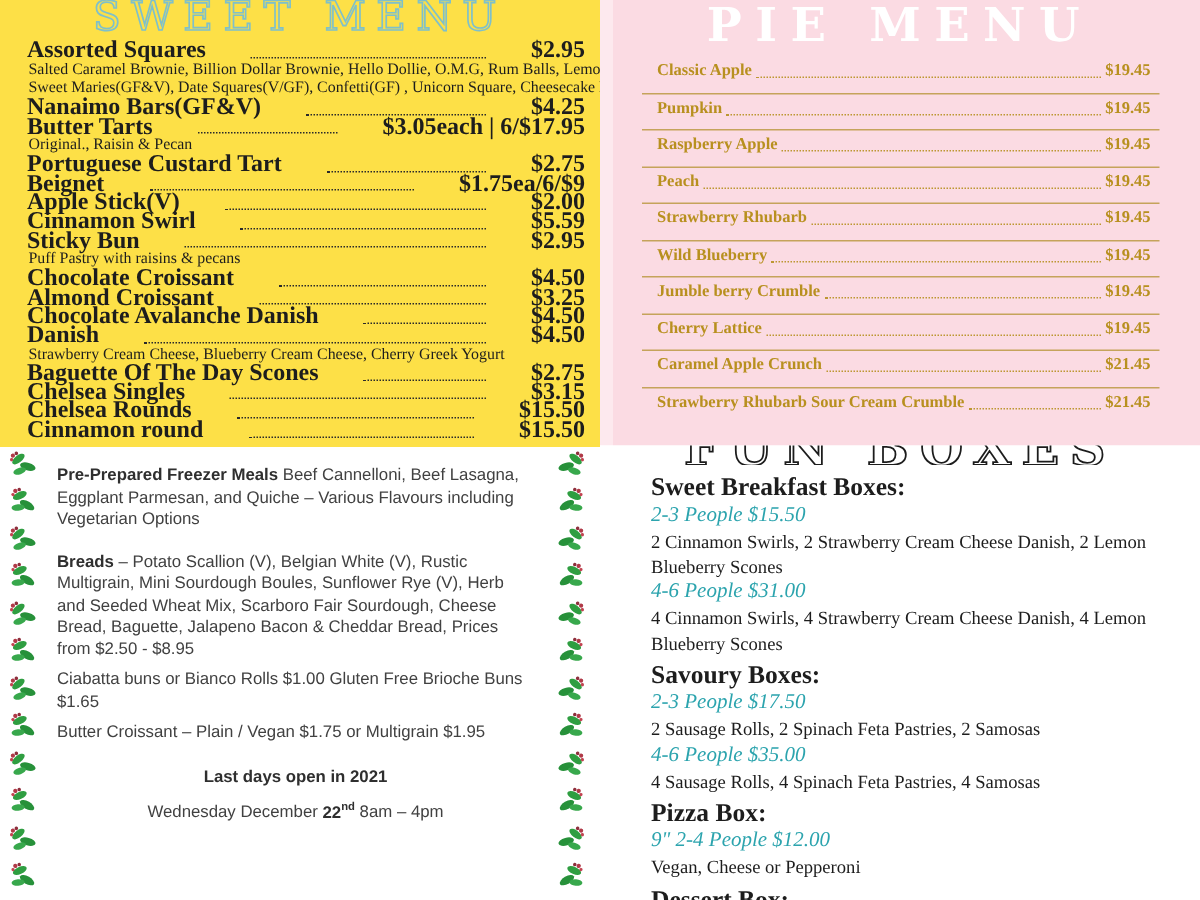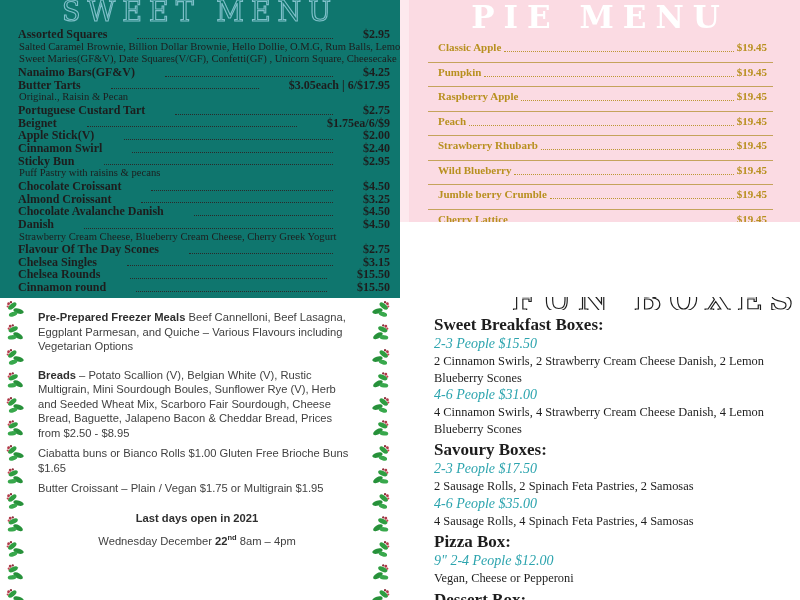--- a/index.html
+++ b/index.html
@@ -1,33 +1,33 @@
 <!DOCTYPE html>
 <html><head>
 <meta charset="utf-8">
 <style>
   * { margin:0; padding:0; box-sizing:border-box; }
   body { width:800px; height:600px; overflow:hidden; background:#fff;
          font-family:"Liberation Serif", serif; }
   .page { position:relative; width:800px; height:600px; background:#fff; }
 
   
-  .sweet { position:absolute; left:0; top:0; width:400px; height:298px; overflow:hidden; background:#0f766e; }
+  .sweet { position:absolute; left:0; top:0; width:400px; height:298px; overflow:hidden; background:#fde047; }
   .sweet-title { height:26px; overflow:hidden; margin-top:-4px; text-align:center;
     font-family:"DejaVu Serif", serif; font-size:27px; font-weight:400; letter-spacing:7px;
     color:transparent; -webkit-text-stroke:1.1px #7fc0ca; }
   .sweet-items { padding:6px 10px 0 18px; color:#1d1d1d; }
-  .s-row { display:flex; align-items:flex-end; font-size:12px; line-height:12.65px; font-weight:bold;gap:27px; }
+  .s-row { display:flex; align-items:flex-end; font-size:16px; line-height:12.65px; font-weight:bold;gap:27px; }
   .s-name { white-space:nowrap; }
   .s-dots { flex:1; margin:0 3px; border-bottom:1.6px dotted #2a2a2a; transform:translateY(-2px); }
   .s-price { white-space:nowrap; }
   .s-desc { font-size:10.6px; line-height:12.65px; font-weight:normal; padding-left:1px; white-space:nowrap; }
 
   
-  .pie { position:absolute; left:400px; top:0; width:400px; height:222px; overflow:hidden;
+  .pie { position:absolute; left:400px; top:0; width:400px; height:297px; overflow:hidden;
     background:linear-gradient(90deg,#fde9ee 0px,#fde9ee 9px,#fbdbe3 9px);
     padding-top:6px; }
   .pie-title { text-align:center; margin-top:-6px; font-family:"DejaVu Serif", serif;
     font-size:31px; font-weight:bold; letter-spacing:9px; color:#ffffff; line-height:34px; }
   .pie-sub { text-align:center; font-size:11.5px; font-weight:bold; color:#b8901f; margin-top:1px; }
   .pie-items { padding:6px 33px 0 38px; }
   .p-block { height:24.55px; position:relative; }
   .p-row { display:flex; align-items:flex-end; font-size:11px; font-weight:bold; color:#b8901f; line-height:13px; padding-top:1px; }
   .p-dots { flex:1; margin:0 3px; border-bottom:1.5px dotted #bd9732; transform:translateY(-2px); }
   .p-sep { position:absolute; left:-10px; right:-6px; bottom:2px; border-top:1px solid #c5a35b; }
@@ -44,21 +44,21 @@
   .para { margin-top:6px; }
   .para b { color:#2f2f2f;margin-top:22px; }
   .gap-lg { margin-top:14px; }
   .center { text-align:center; }
   .bold { font-weight:bold; color:#2f2f2f; }
   .mt15 { margin-top:15px; }
   sup { font-size:7.5px; vertical-align:super; }
 
   
   .fun { position:absolute; left:400px; top:297px; width:400px; height:303px; background:#fff; overflow:hidden; }
-  .fun-title-clip { height:13px; overflow:hidden; text-align:right; }
+  .fun-title-clip { height:13px; overflow:hidden; text-align:center; }
   .fun-title-clip span { display:inline-block; margin-top:-24px; font-family:"DejaVu Serif", serif;
     font-size:33px; font-weight:bold; letter-spacing:7px; color:transparent; -webkit-text-stroke:1.2px #1c1c1c; }
   .fun-lines { padding:2px 8px 0 34px; color:#1d1d1d; }
   .f-heading { font-size:17px; font-weight:bold; line-height:21px; margin-top:2px; }
   .f-people { font-size:14px; font-style:italic; line-height:18px; color:#2ca4ae; }
   .f-desc { font-size:12.4px; line-height:16.5px; }
 </style>
 </head>
 <body>
 
@@ -109,21 +109,21 @@
           <span class="s-price">$1.75ea/6/$9</span>
         </div>
         <div class="s-row">
           <span class="s-name">Apple Stick(V)</span>
           <span class="s-dots"></span>
           <span class="s-price">$2.00</span>
         </div>
         <div class="s-row">
           <span class="s-name">Cinnamon Swirl</span>
           <span class="s-dots"></span>
-          <span class="s-price">$2.40</span>
+          <span class="s-price">$5.59</span>
         </div>
         <div class="s-row">
           <span class="s-name">Sticky Bun</span>
           <span class="s-dots"></span>
           <span class="s-price">$2.95</span>
         </div>
         <div class="s-desc">Puff Pastry with raisins &amp; pecans</div>
         <div class="s-row">
           <span class="s-name">Chocolate Croissant</span>
           <span class="s-dots"></span>
@@ -139,21 +139,21 @@
           <span class="s-dots"></span>
           <span class="s-price">$4.50</span>
         </div>
         <div class="s-row">
           <span class="s-name">Danish</span>
           <span class="s-dots"></span>
           <span class="s-price">$4.50</span>
         </div>
         <div class="s-desc">Strawberry Cream Cheese, Blueberry Cream Cheese, Cherry Greek Yogurt</div>
         <div class="s-row">
-          <span class="s-name">Flavour Of The Day Scones</span>
+          <span class="s-name">Baguette Of The Day Scones</span>
           <span class="s-dots"></span>
           <span class="s-price">$2.75</span>
         </div>
         <div class="s-row">
           <span class="s-name">Chelsea Singles</span>
           <span class="s-dots"></span>
           <span class="s-price">$3.15</span>
         </div>
         <div class="s-row">
           <span class="s-name">Chelsea Rounds</span>

